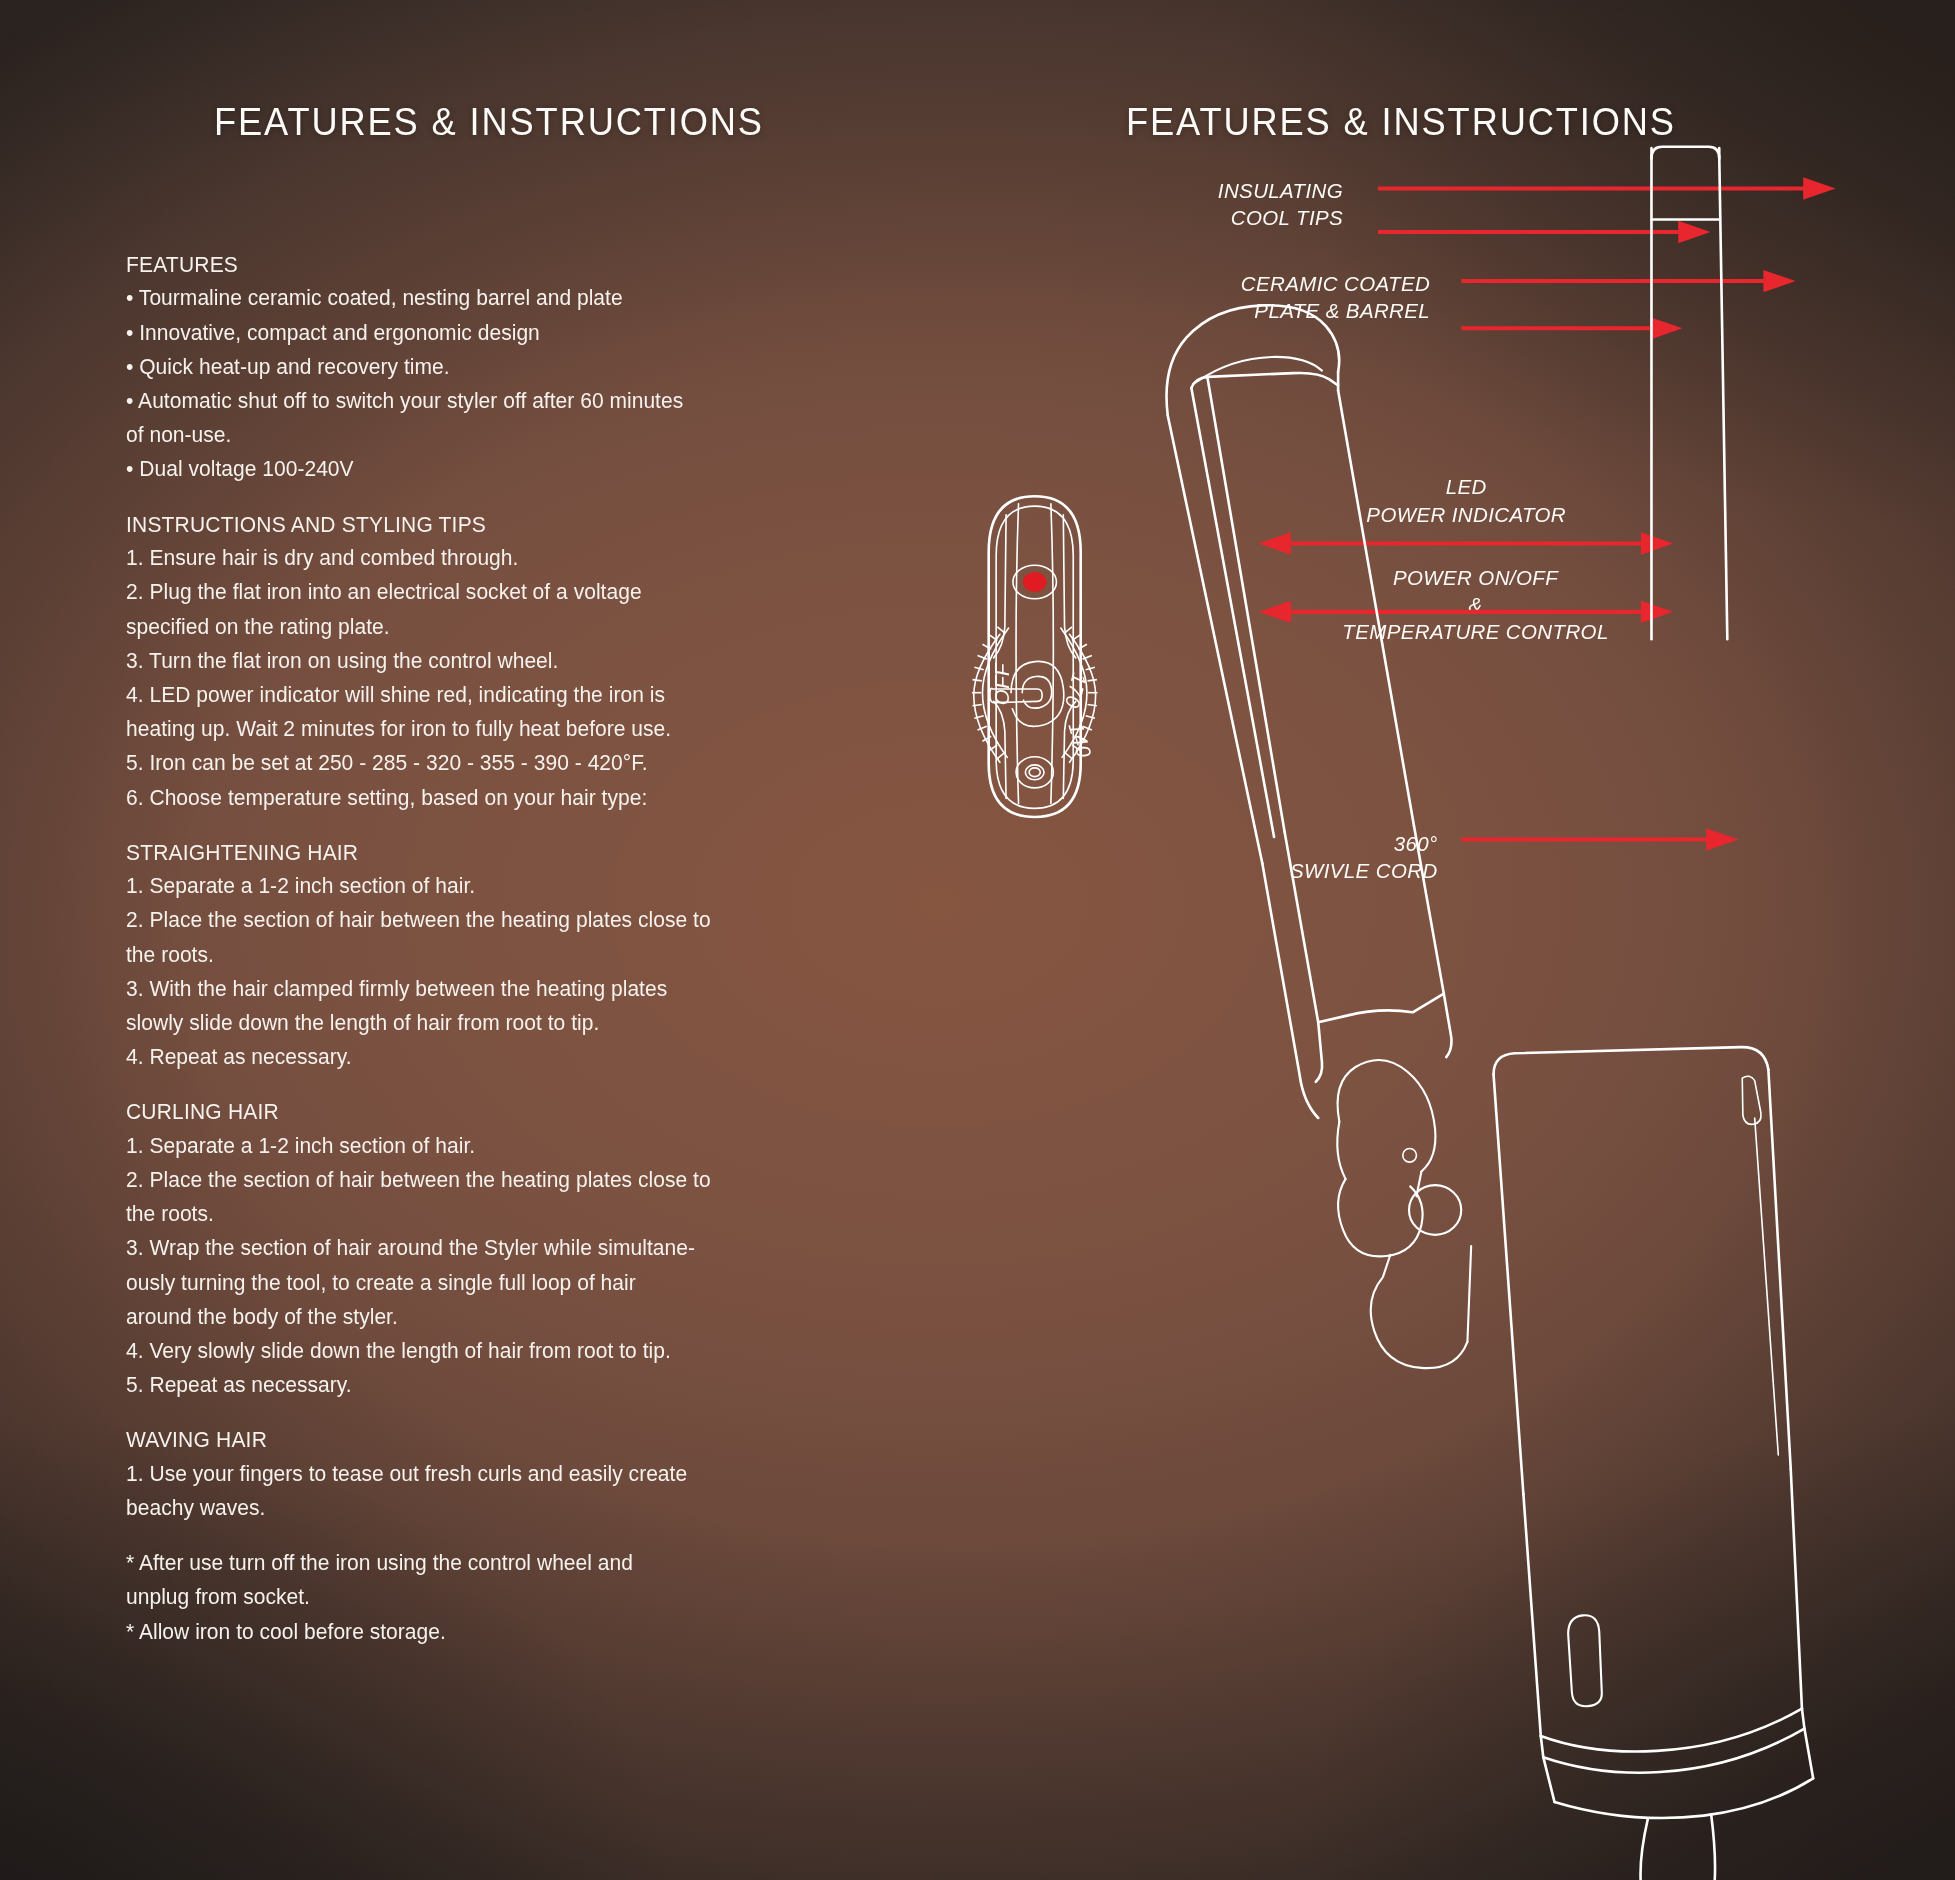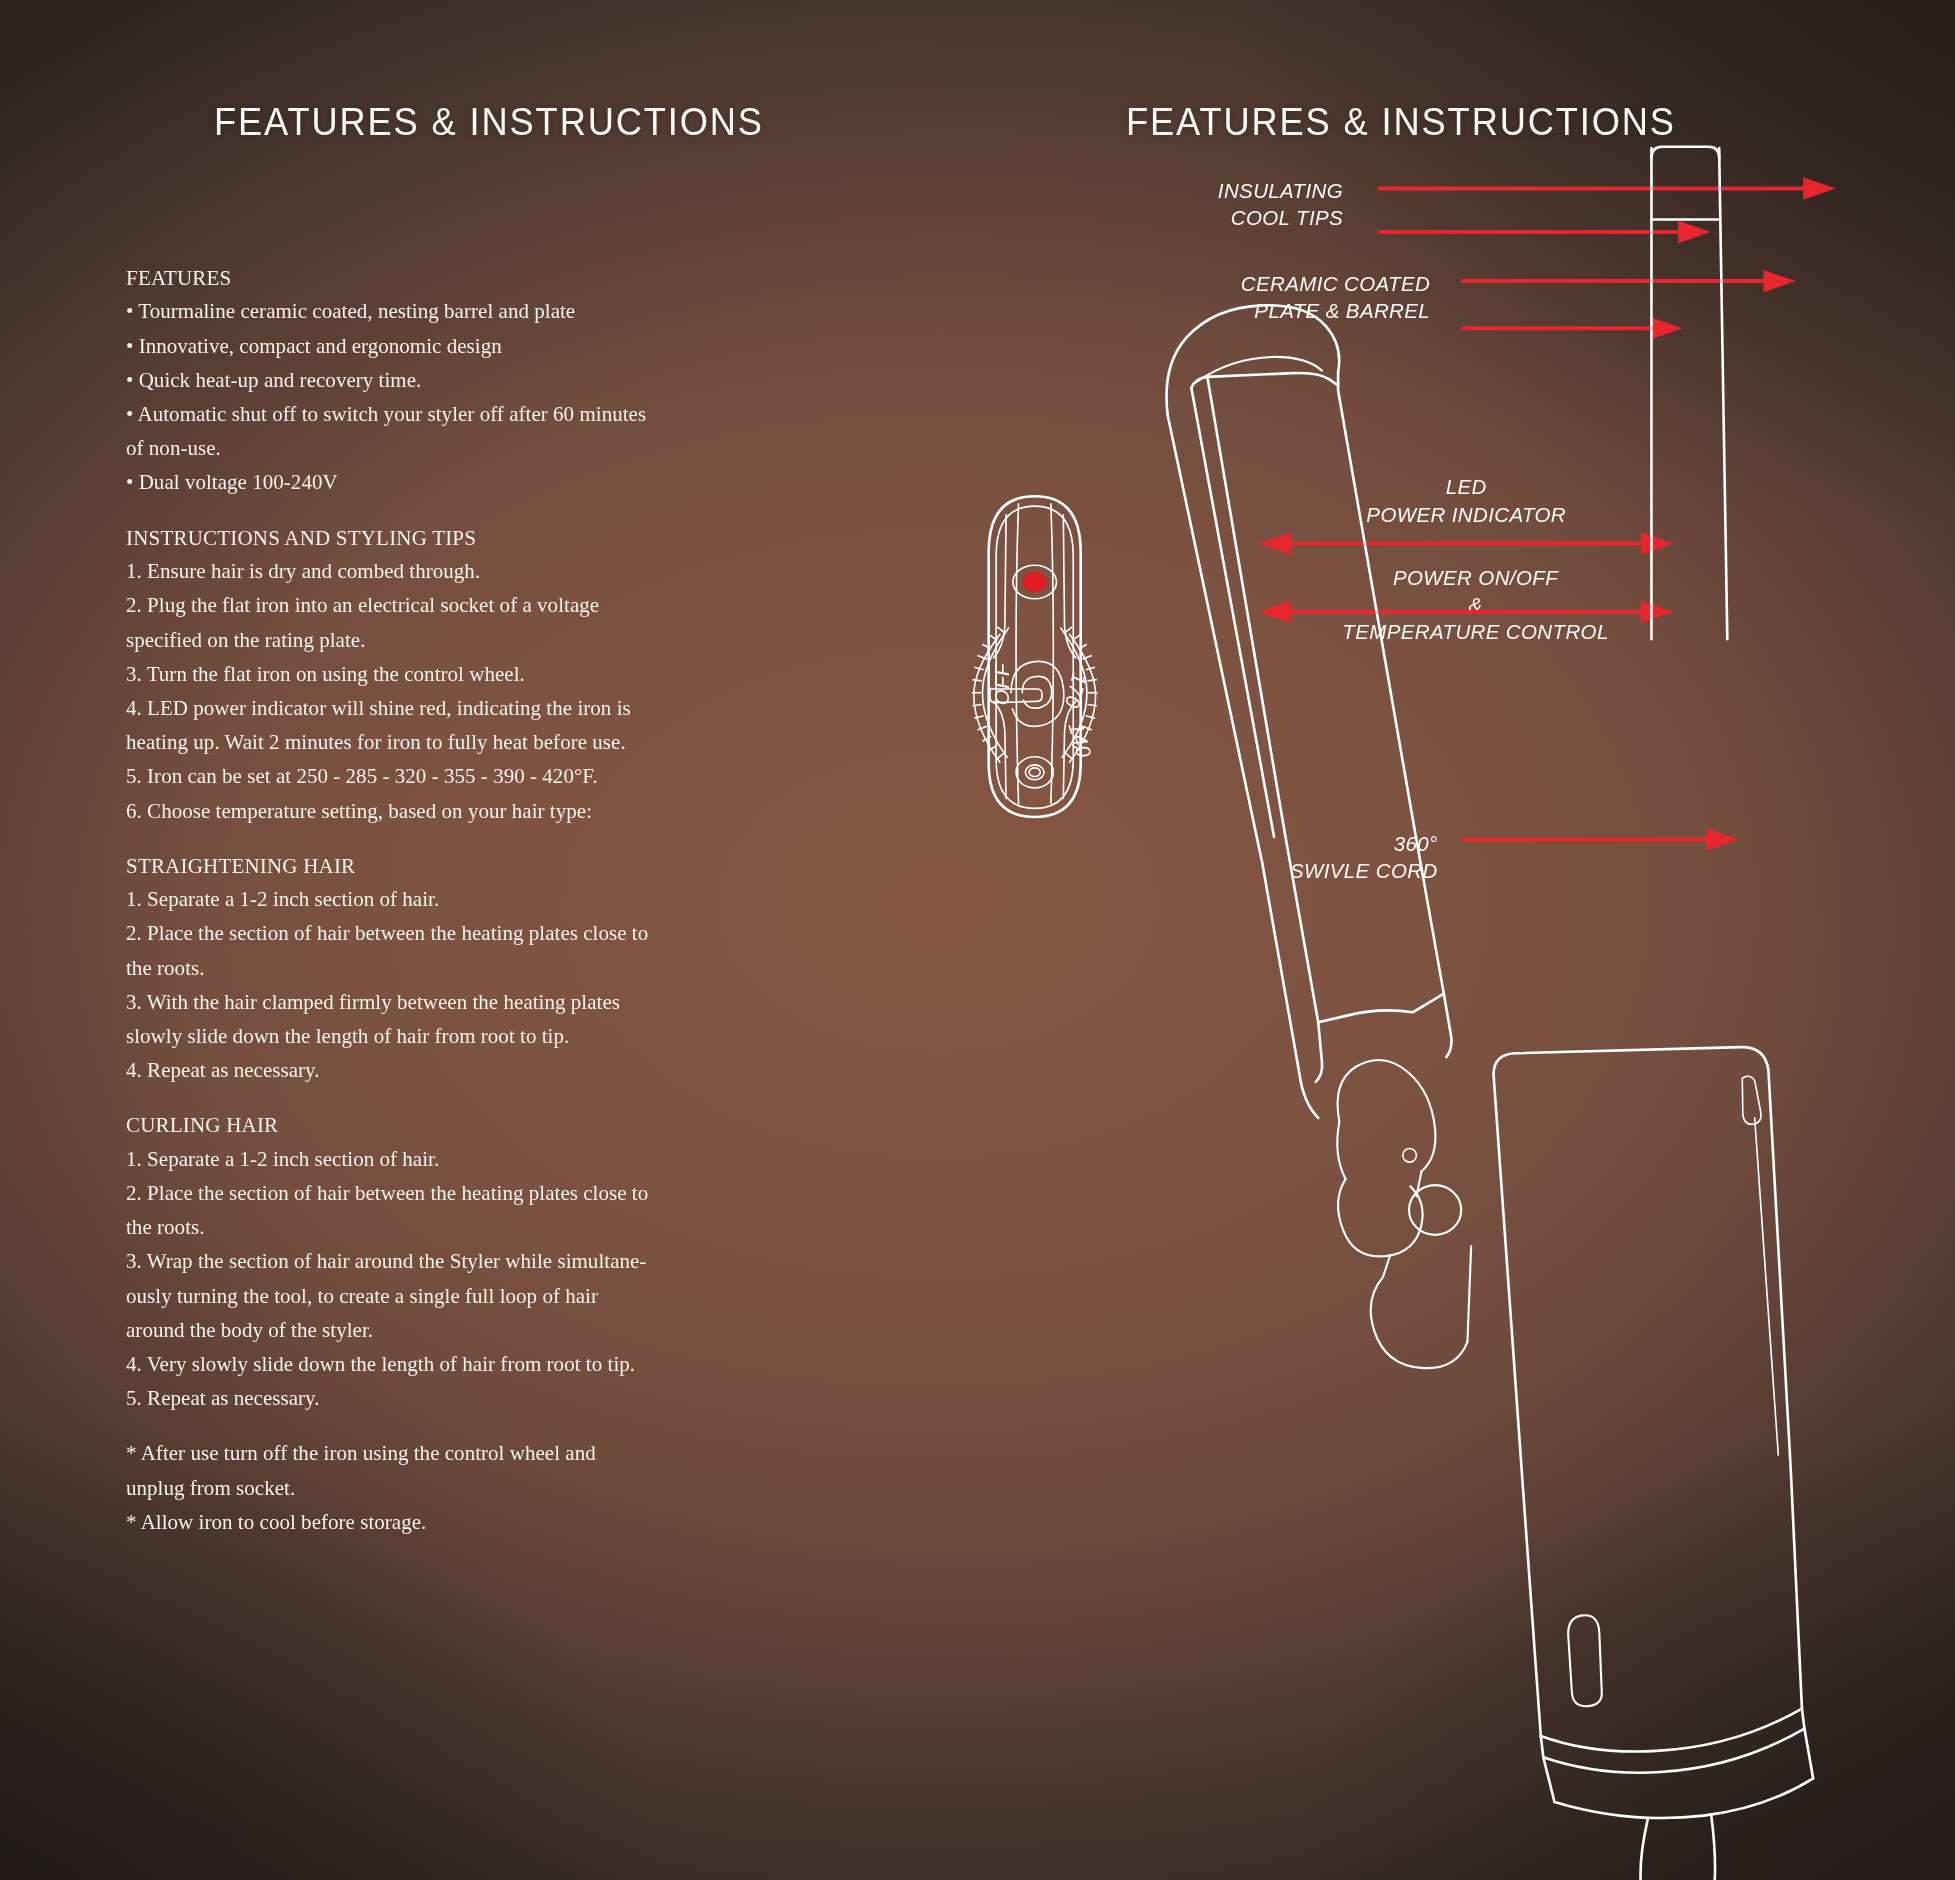--- a/index.html
+++ b/index.html
@@ -65,24 +65,23 @@
     transform:scaleX(0.93);
     transform-origin:left center;
     text-shadow:0 1.2px 6.2px rgba(0,0,0,0.30);
   }
   #title-left  { left:214px; top:100px; }
   #title-right { left:1126px; top:100px; }
 
   
   #text-column {
     position:absolute;
-    left:126px; top:261px;
+    left:126px; top:248px;
     width:808px;
     color:#f6f2ee;
-    font-family:Liberation Serif, serif;
   }
   .blk { margin-bottom:21px; }
   .blk:last-child { margin-bottom:8px; }
 
   .hdr {
     font-size:22px;
     font-weight:400;
     letter-spacing:0.2px;
     line-height:1.52;
     transform:scaleX(0.955);
@@ -173,20 +172,25 @@
       <div class="blk">
         <div class="hdr">CURLING HAIR</div>
         <div class="ln">1. Separate a 1-2 inch section of hair.</div>
         <div class="ln">2. Place the section of hair between the heating plates close to</div>
         <div class="ln">the roots.</div>
         <div class="ln">3. Wrap the section of hair around the Styler while simultane-</div>
         <div class="ln">ously turning the tool, to create a single full loop of hair</div>
         <div class="ln">around the body of the styler.</div>
         <div class="ln">4. Very slowly slide down the length of hair from root to tip.</div>
         <div class="ln">5. Repeat as necessary.</div>
+      </div>
+      <div class="blk">
+        <div class="hdr">WAVING HAIR</div>
+        <div class="ln">1. Use your fingers to tease out fresh curls and easily create</div>
+        <div class="ln">beachy waves.</div>
       </div>
       <div class="blk">
         <div class="ln">* After use turn off the iron using the control wheel and</div>
         <div class="ln">unplug from socket.</div>
         <div class="ln">* Allow iron to cool before storage.</div>
       </div>
     </div>
 
   <div id="diagram">
   <svg viewBox="0 0 1560 2620" preserveAspectRatio="xMidYMid meet">

